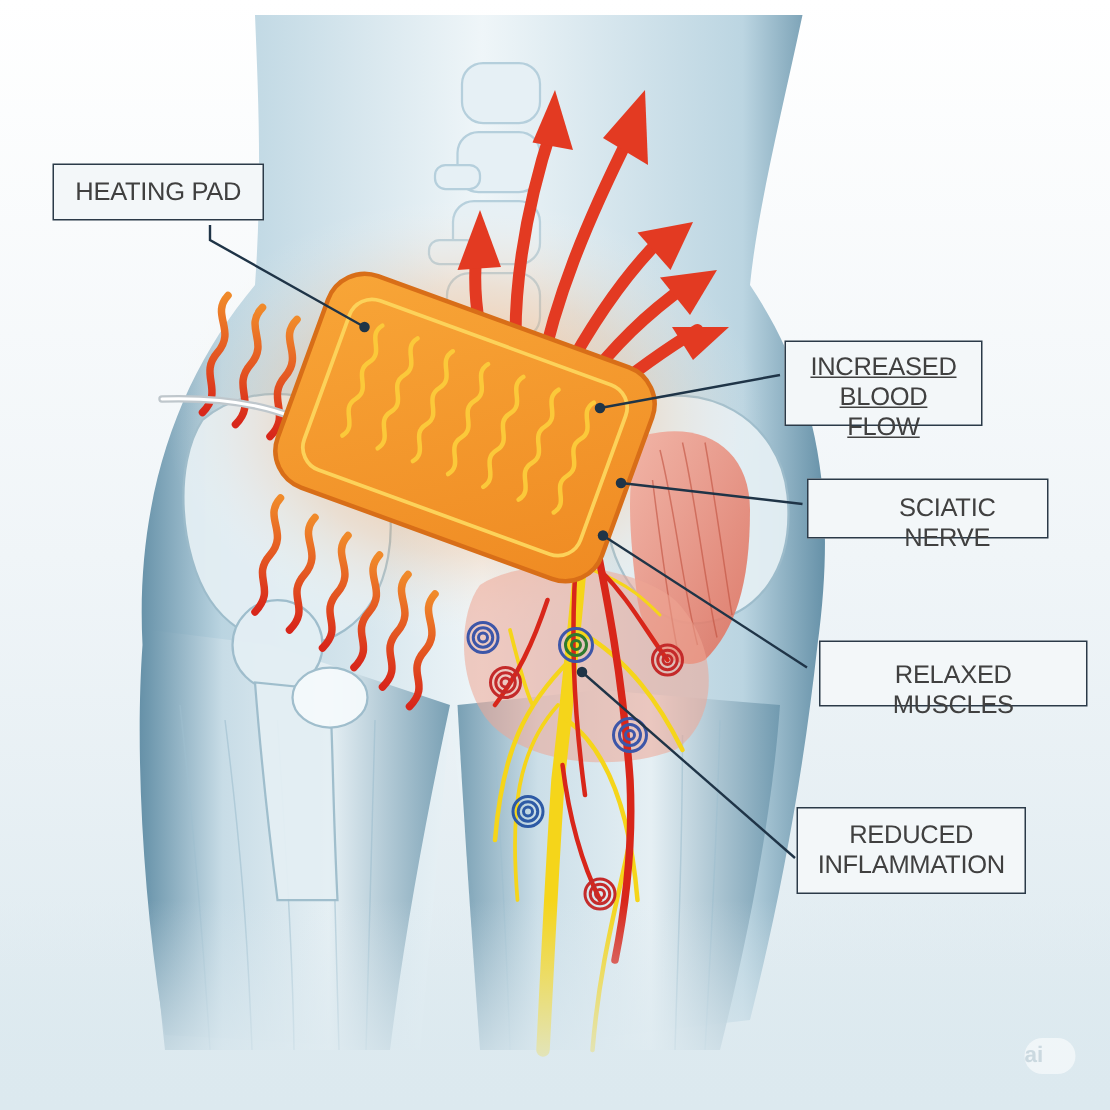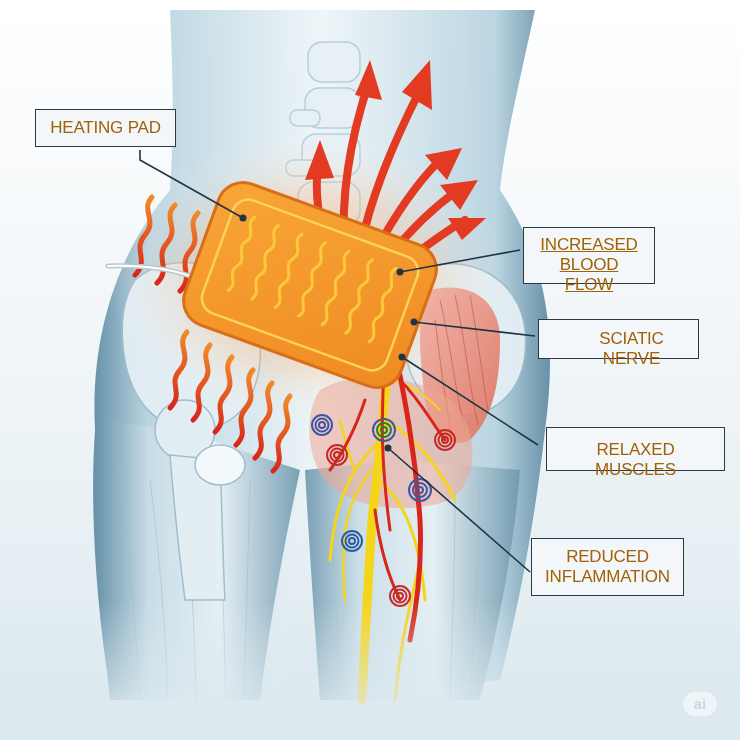--- a/index.html
+++ b/index.html
@@ -7,35 +7,35 @@
     width: 740px; height: 740px; overflow: hidden;
     font-family: "Liberation Sans", "DejaVu Sans", sans-serif;
     background: #eef4f7;
   }
   #stage { position: relative; width: 740px; height: 740px; }
   #art { position: absolute; left: 0; top: 0; width: 740px; height: 740px; }
   .callout {
     position: absolute;
     background: #f3f7f9;
     border: 1.5px solid #2b3a48;
-    color: #a16207;
+    color: #404040;
     font-size: 17px;
     line-height: 20px;
     text-align: center;
     padding: 7px 10px;
     box-sizing: border-box;
     letter-spacing: -0.2px;
   }
   .callout span { display: block; }
   #watermark {
     position: absolute; left: 683px; top: 692px;
     width: 34px; height: 24px; border-radius: 12px;
     background: rgba(255,255,255,0.55);
     color: rgba(200,215,222,0.95);
-    font-size: 15px; line-height: 24px; text-align: center;
+    font-size: 15px; line-height: 24px; 
     font-weight: bold;
   }
 </style>
 </head>
 <body>
 
 <div id="stage">
   <svg id="art" viewBox="0 0 740 740">
     <defs>
       <linearGradient id="bg" x1="0" y1="0" x2="0" y2="1">

